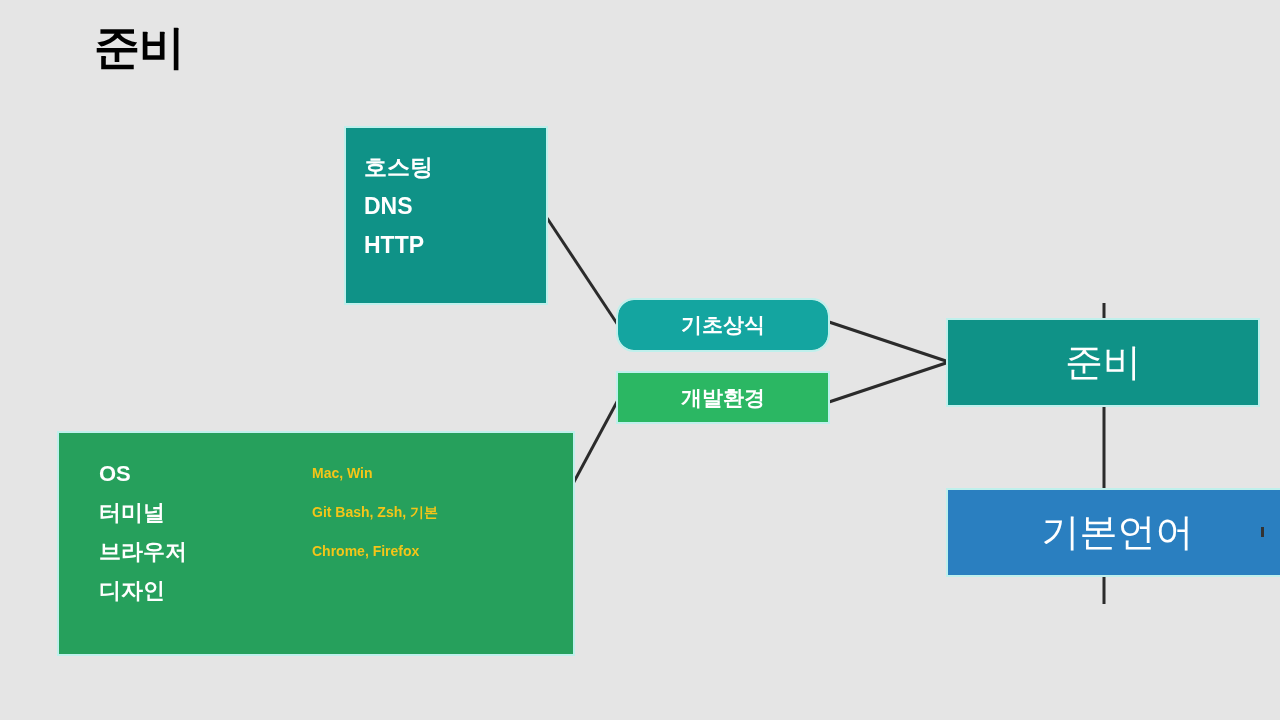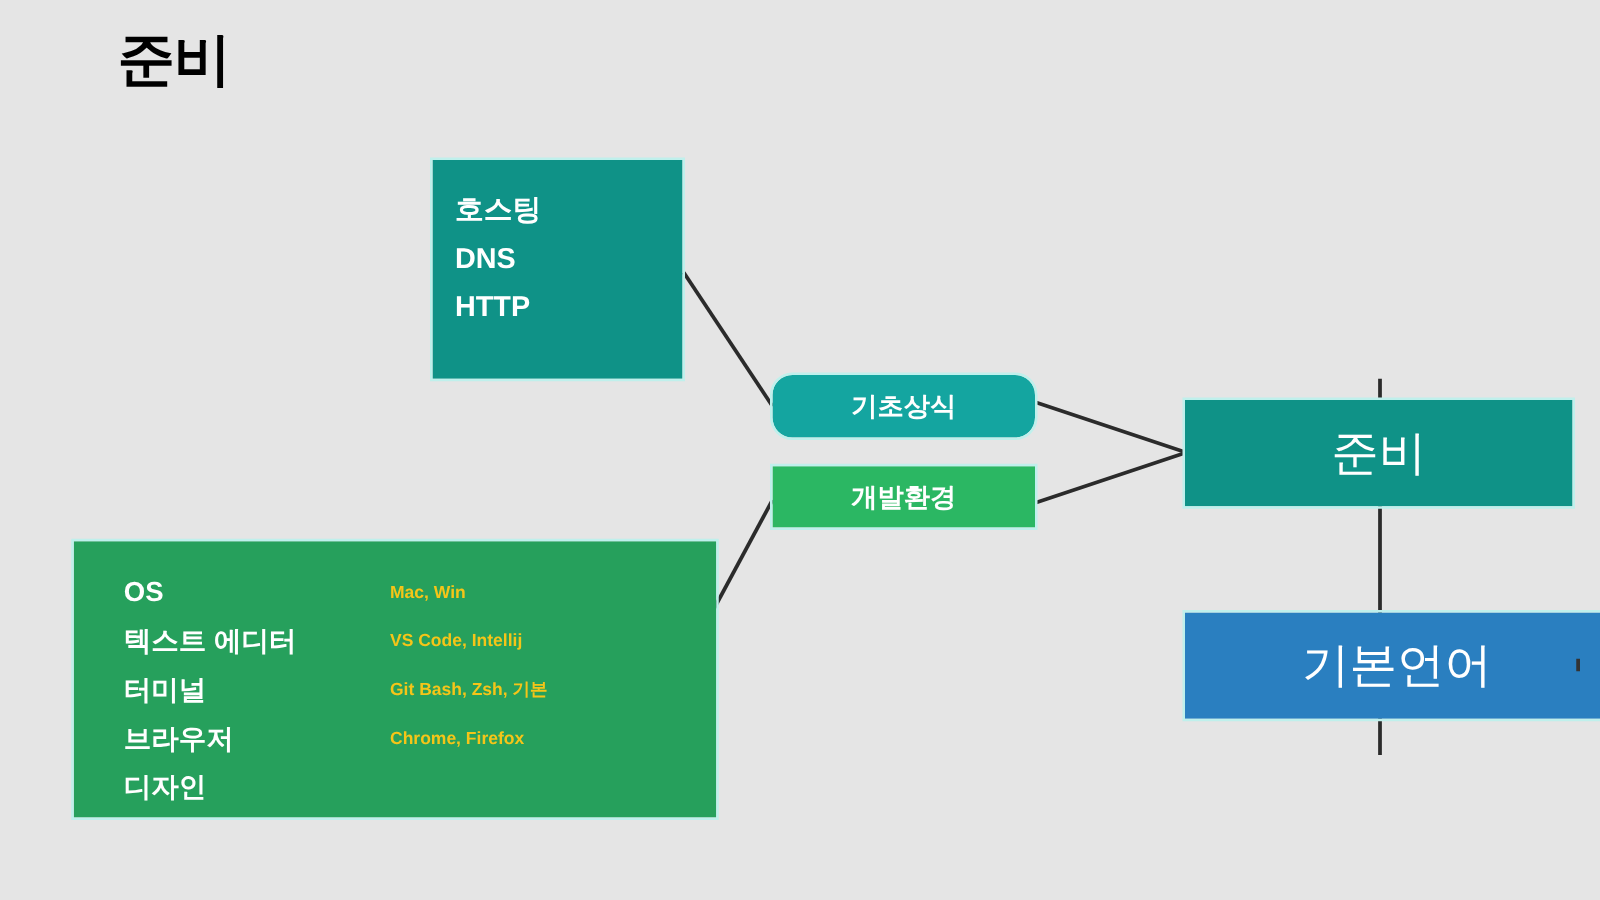--- a/index.html
+++ b/index.html
@@ -165,24 +165,20 @@
     <div class="line">DNS</div>
     <div class="line">HTTP</div>
   </div>
 
   <div class="node node-outline" id="box-dev-env-detail">
     <div class="row">
       <div class="k">OS</div>
       <div class="v">Mac, Win</div>
     </div>
     <div class="row">
-      <div class="k">텍스트 에디터</div>
-      <div class="v">VS Code, Intellij</div>
-    </div>
-    <div class="row">
       <div class="k">터미널</div>
       <div class="v">Git Bash, Zsh, 기본</div>
     </div>
     <div class="row">
       <div class="k">브라우저</div>
       <div class="v">Chrome, Firefox</div>
     </div>
     <div class="row">
       <div class="k">디자인</div>
     </div>

